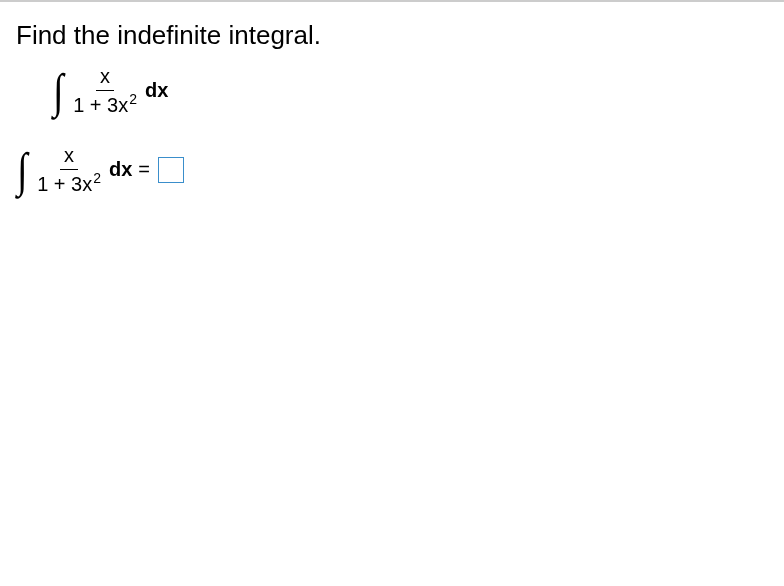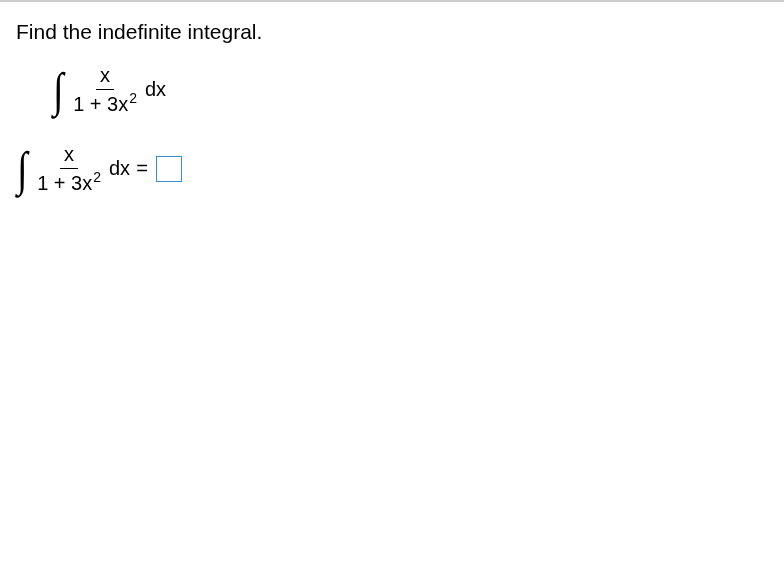--- a/index.html
+++ b/index.html
@@ -10,22 +10,22 @@
     color: #000;
     font-size: 20px;
   }
   .container {
     border-top: 1px solid #ccc;
     padding: 18px 16px;
     width: 784px;
     box-sizing: border-box;
   }
   .prompt {
-    font-size: 21px;
-    margin-bottom: 18px;
+    font-size: 26px;
+    margin-bottom: 12px;
   }
   .math-row {
     display: flex;
     align-items: center;
     margin-bottom: 24px;
   }
   .indent {
     margin-left: 36px;
   }
   .int-sign {
@@ -54,20 +54,21 @@
     text-align: right;
   }
   .sup {
     font-size: 0.7em;
     vertical-align: super;
     line-height: 0;
     margin-left: 1px;
   }
   .dx {
     margin-left: 2px;
+    font-weight: bold;
   }
   .eq {
     margin: 0 6px;
   }
   .answer-box {
     display: inline-block;
     width: 24px;
     height: 24px;
     border: 1.5px solid #3a8ecb;
     vertical-align: middle;

